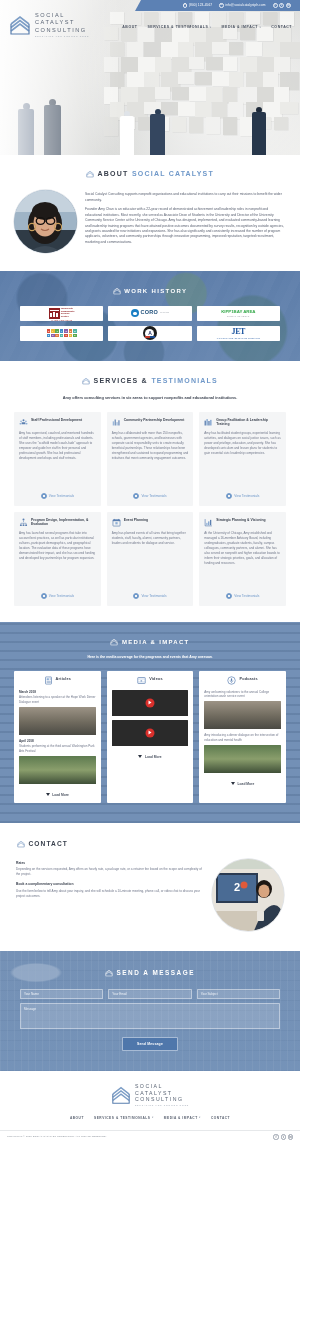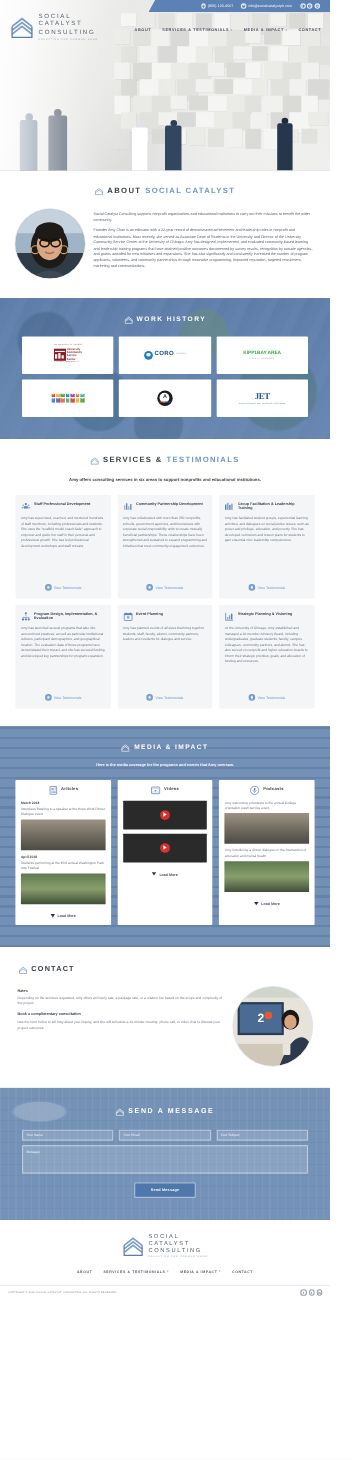--- a/index.html
+++ b/index.html
@@ -108,21 +108,21 @@
       radial-gradient(circle at 84% 66%, #3a6a52 0 13%, transparent 14%),
       radial-gradient(circle at 48% 90%, #335673 0 11%, transparent 12%);
   }
   .work-in{position:relative;z-index:2;}
   .work .sec-title{color:#fff;font-size:6px;letter-spacing:1.35px;}
   .logos-grid{
     display:grid;grid-template-columns:repeat(3,1fr);gap:5px;
     padding:10px 20px 0;
   }
   .logo-card{
-    background:#fff;border-radius:.8px;height:34px;
+    background:#fff;border-radius:.8px;height:15px;
     display:flex;align-items:center;justify-content:center;
     padding:3px;overflow:hidden;
   }
   .lg-ucsc{display:flex;flex-direction:column;align-items:center;gap:.6px;}
   .lg-ucsc .top{font-size:1.5px;color:#7a1d1d;letter-spacing:.15px;}
   .lg-ucsc .mid{display:flex;align-items:center;gap:1px;}
   .lg-ucsc .sq{width:11px;height:11px;background:#8f1f22;position:relative;}
   .lg-ucsc .sq i{position:absolute;background:#fff;}
   .lg-ucsc .nm{font-size:2.5px;font-weight:bold;color:#8f1f22;line-height:1.15;text-align:left;}
   .lg-ucsc .bot{font-size:1.4px;color:#8f1f22;letter-spacing:.1px;}

